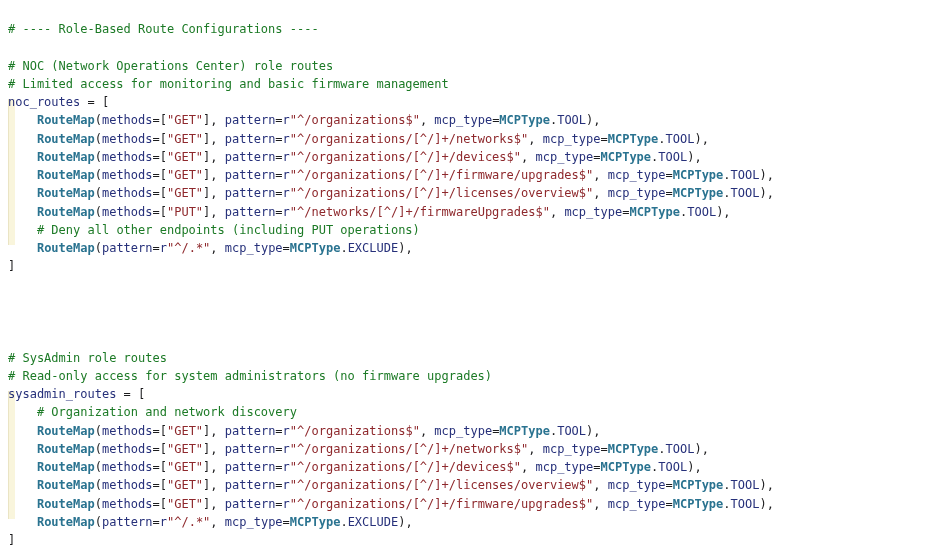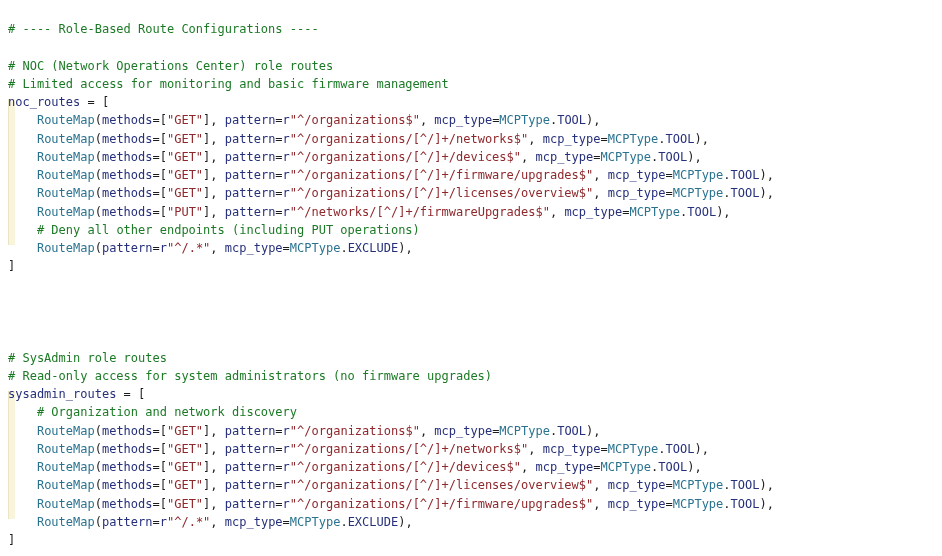--- a/index.html
+++ b/index.html
@@ -27,21 +27,21 @@
     font-size:12px;
     line-height:var(--lh);
     white-space:pre;
     color:var(--p);
     margin-top:12px;
   }
   .line{height:var(--lh);}
   .cm{color:var(--cm);}
   .s{color:var(--s);}
   .id{color:var(--id);}
-  .cl{color:var(--cl);}
+  .cl{color:var(--cl);font-weight:bold;}
   .p{color:var(--p);}
   .indent-guide{
     position:absolute;
     left:8px;
     width:7px;
     background:var(--guide-bg);
     border-left:1px solid var(--guide-border);
     box-sizing:border-box;
   }
   #guide1{top:99px;height:146px;}

